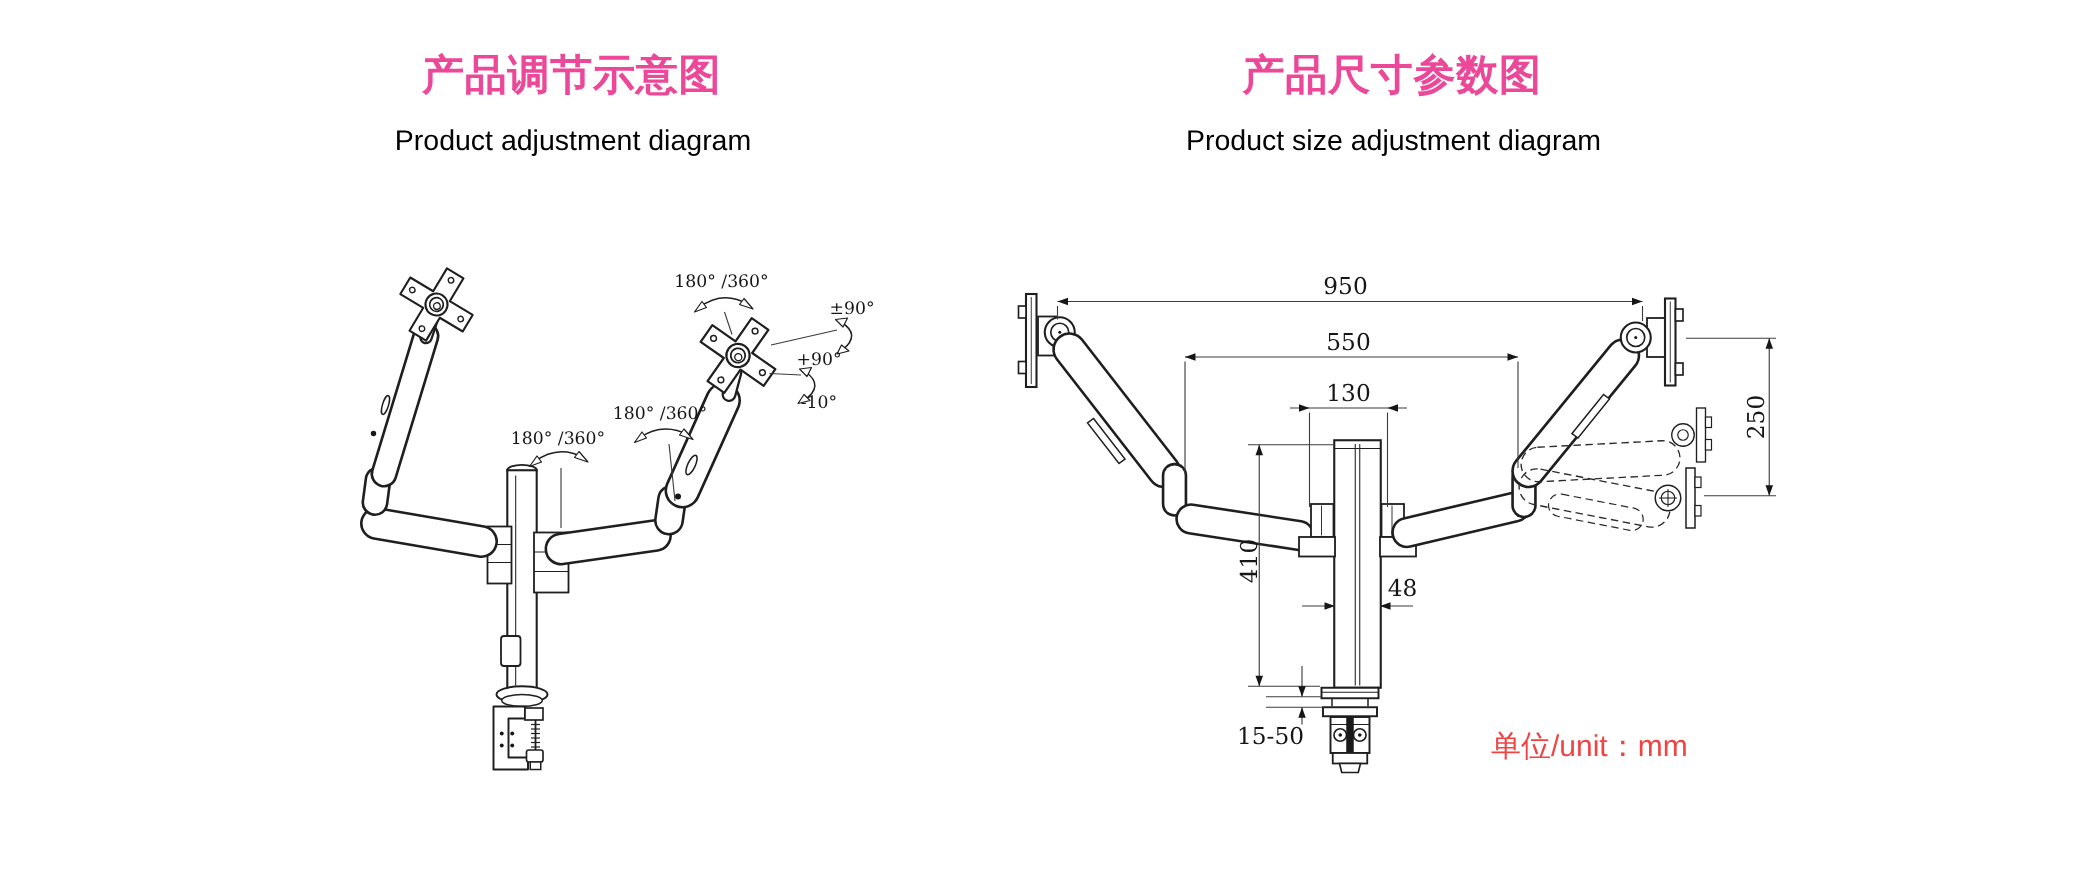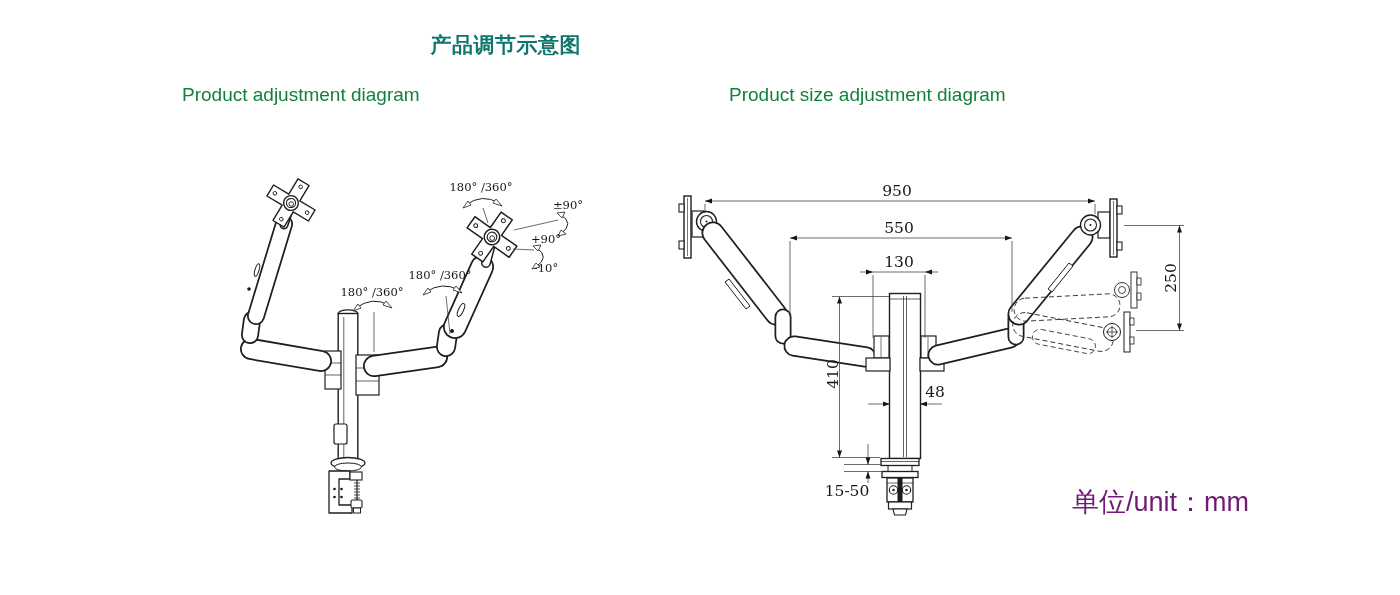--- a/index.html
+++ b/index.html
@@ -1,30 +1,30 @@
 <!DOCTYPE html>
 <html><head>
 <meta charset="utf-8">
 <style>
   html,body{margin:0;padding:0;background:#fff;}
   .stage{
     position:relative;width:1400px;height:595px;background:#fff;overflow:hidden;
     font-family:"Liberation Sans","DejaVu Sans",sans-serif;
   }
   .sec-title{
-    position:absolute;width:400px;text-align:right;
-    font-size:21px;font-weight:700;color:#0f766e;letter-spacing:.5px;white-space:nowrap;
+    position:absolute;width:400px;text-align:center;
+    font-size:28px;font-weight:700;color:#ec4899;letter-spacing:.5px;white-space:nowrap;
   }
   .sec-sub{
-    position:absolute;width:400px;text-align:left;
-    font-size:19px;font-weight:400;color:#15803d;white-space:nowrap;
+    position:absolute;width:400px;text-align:center;
+    font-size:19px;font-weight:400;color:#000000;white-space:nowrap;
   }
   .unit-label{
-    position:absolute;left:1072px;top:484px;
-    font-size:27px;font-weight:500;color:#701a75;white-space:nowrap;
+    position:absolute;left:994px;top:484px;
+    font-size:20px;font-weight:500;color:#ef4444;white-space:nowrap;
   }
   svg{position:absolute;}
   svg text{font-family:"DejaVu Serif","Liberation Serif",serif;fill:#161616;}
   .dim-txt{font-size:15.5px;}
   .ang-txt{font-size:11.5px;}
   .ln{stroke:#1f1f1f;fill:none;}
   .thin{stroke:#3c3c3c;stroke-width:.75;fill:none;}
   .wht{stroke:#fff;fill:none;}
   .cap{stroke-linecap:round;}
   .fillw{fill:#fff;stroke:#1f1f1f;}
@@ -32,20 +32,21 @@
   .ah{fill:#fff;stroke:#1f1f1f;stroke-width:.8;stroke-linejoin:round;}
   .dash{stroke:#2a2a2a;fill:none;stroke-dasharray:5 3;}
 </style>
 </head>
 <body>
 
 <div class="stage">
 
   <div class="sec-title" style="left:181px;top:31px">产品调节示意图</div>
   <div class="sec-sub" style="left:182px;top:84px">Product adjustment diagram</div>
+  <div class="sec-title" style="left:728px;top:31px">产品尺寸参数图</div>
   <div class="sec-sub" style="left:729px;top:84px">Product size adjustment diagram</div>
 
   <svg viewBox="220 140 420 410" style="left:220px;top:140px;width:420px;height:410px">
     <defs>
       <g id="vesa-star">
         <path d="M0,-13 L18,-31 L31,-18 L13,0 L31,18 L18,31 L0,13 L-18,31 L-31,18 L-13,0 L-31,-18 L-18,-31 Z" fill="#fff" stroke="#1f1f1f" stroke-width="2" stroke-linejoin="round"></path>
         <circle cx="19" cy="-19" r="2.6" fill="#fff" stroke="#1f1f1f" stroke-width="1.3"></circle>
         <circle cx="19" cy="19" r="2.6" fill="#fff" stroke="#1f1f1f" stroke-width="1.3"></circle>
         <circle cx="-19" cy="19" r="2.6" fill="#fff" stroke="#1f1f1f" stroke-width="1.3"></circle>
         <circle cx="-19" cy="-19" r="2.6" fill="#fff" stroke="#1f1f1f" stroke-width="1.3"></circle>

